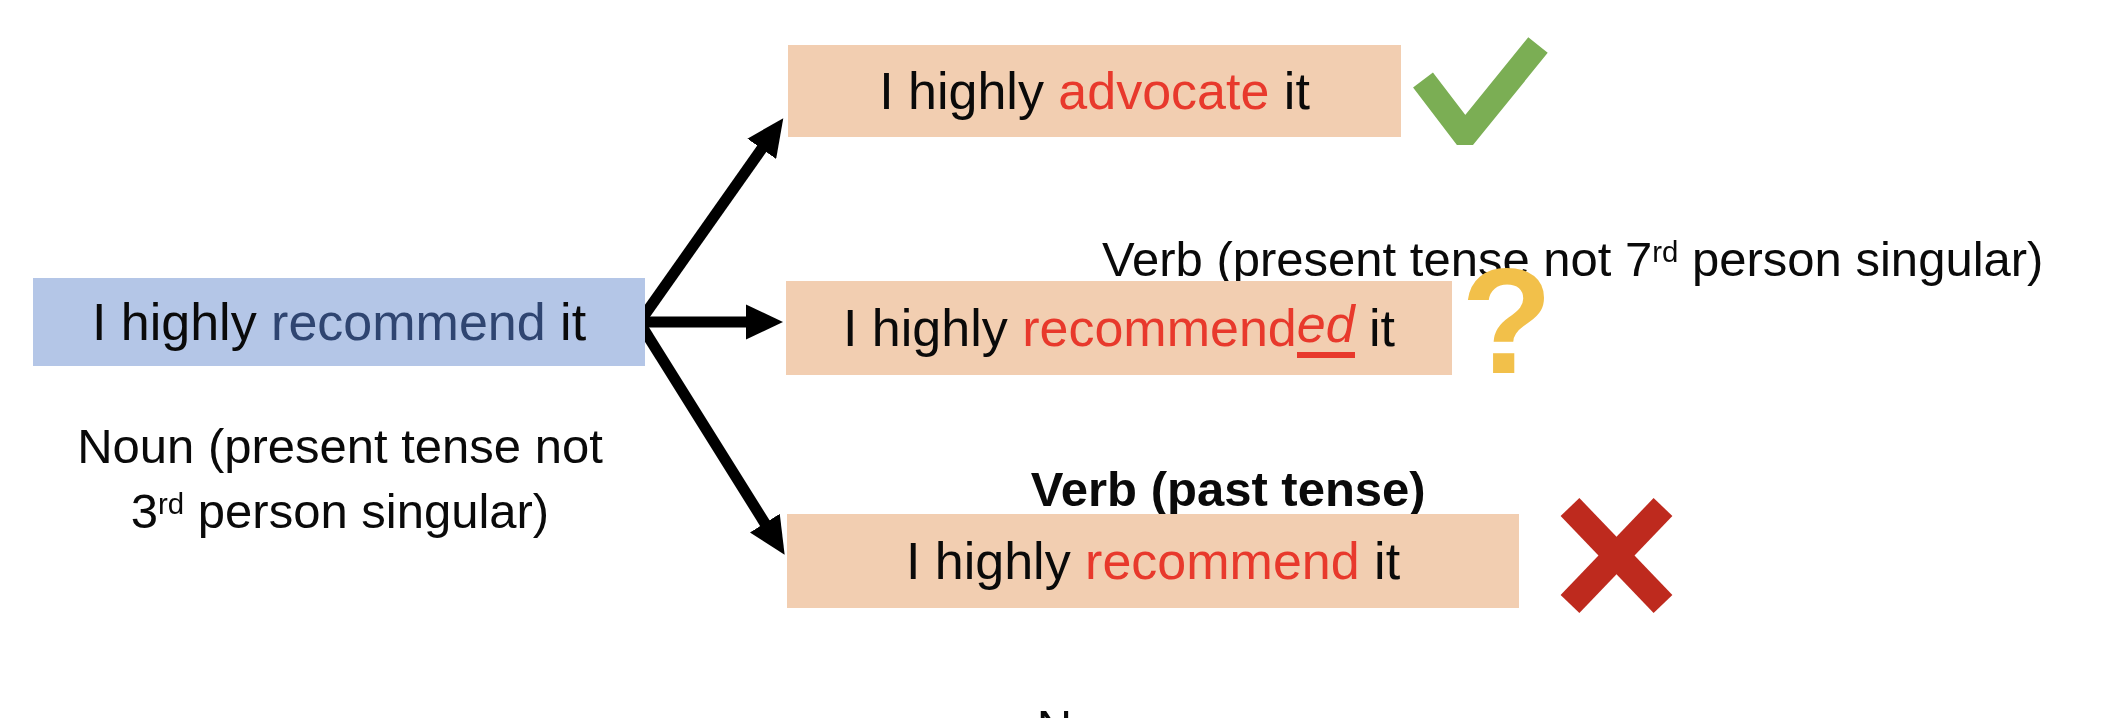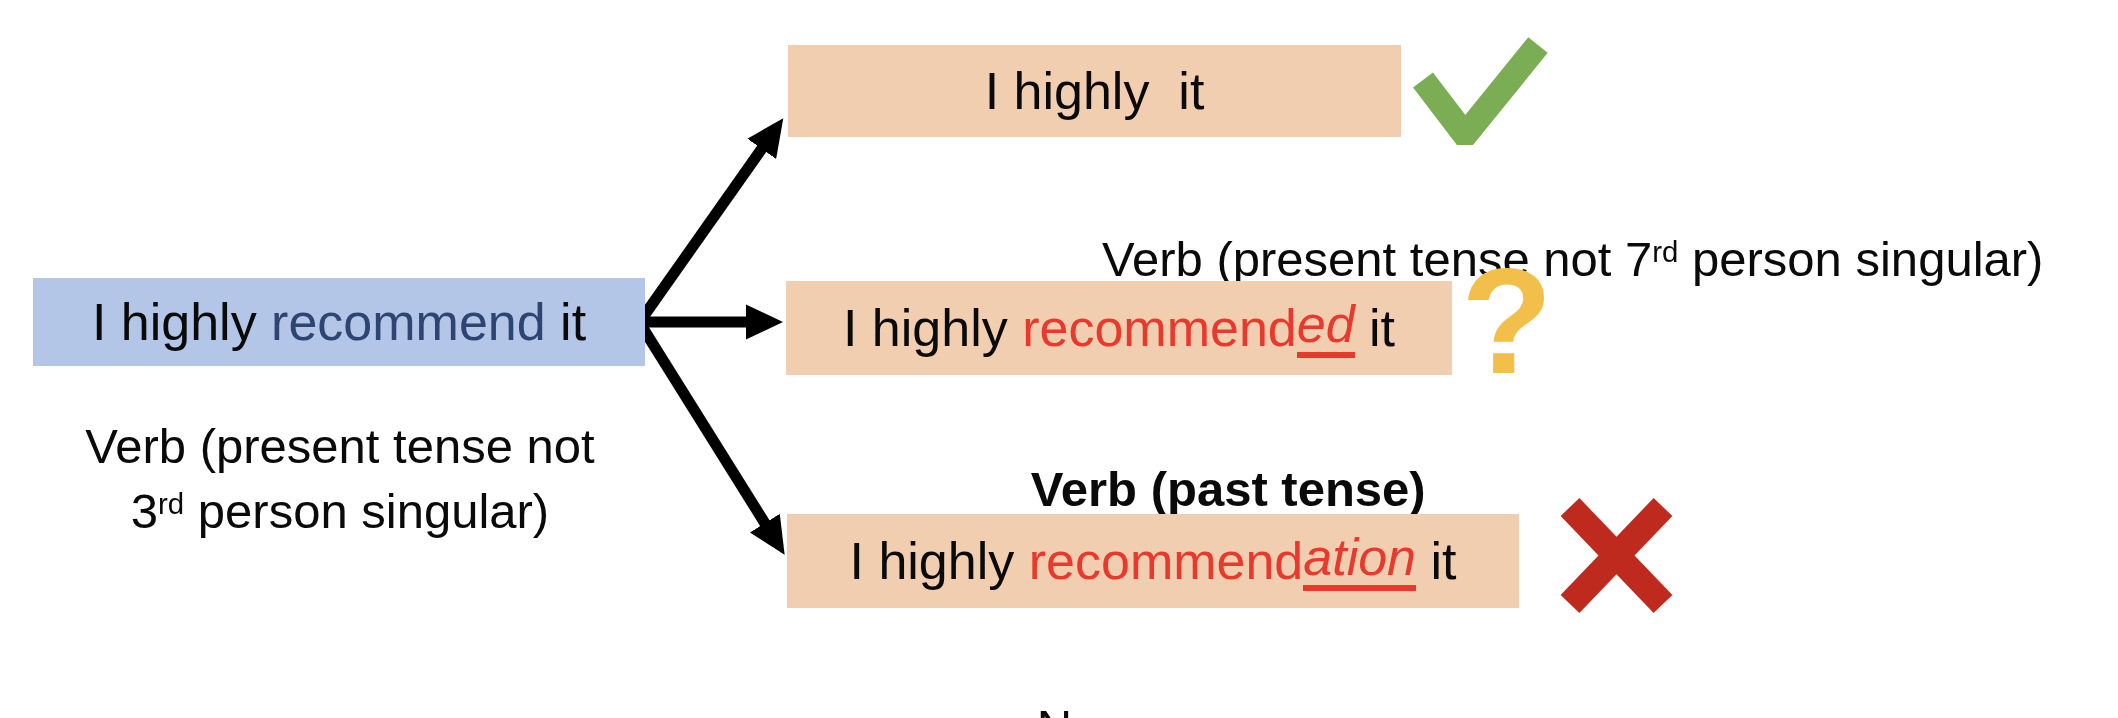--- a/index.html
+++ b/index.html
@@ -92,44 +92,44 @@
     </defs>
     <line x1="641" y1="320" x2="763" y2="147" stroke="var(--c-arrow, #000)" stroke-width="11" marker-end="url(#ah)"></line>
     <line x1="641" y1="322" x2="748" y2="322" stroke="var(--c-arrow, #000)" stroke-width="11" marker-end="url(#ah)"></line>
     <line x1="641" y1="325" x2="766" y2="525" stroke="var(--c-arrow, #000)" stroke-width="11" marker-end="url(#ah)"></line>
   </svg>
 
   <div class="box box-source">
     <span>I highly </span><span class="w-source">recommend</span><span> it</span>
   </div>
   <div class="caption caption-source">
-    <span>Verb (present tense not</span><br>
+    <span>Noun (present tense not</span><br>
     <span>3</span><sup>rd</sup><span> person singular)</span>
   </div>
 
   <div class="box box-branch box-branch-0">
-    <span>I highly </span><span> it</span>
+    <span>I highly </span><span class="w-branch">advocate</span><span> it</span>
   </div>
   <svg class="verdict-icon icon-check" viewBox="0 0 140 115" aria-hidden="true">
     <polyline points="13,50 55,105 128,15" fill="none" stroke="var(--c-check, #7BAE54)" stroke-width="25" stroke-linecap="butt" stroke-linejoin="miter"></polyline>
   </svg>
   <div class="caption caption-0">
     <span>Verb (present tense not 7</span><sup>rd</sup><span> person singular)</span>
   </div>
 
   <div class="box box-branch box-branch-1">
     <span>I highly </span><span class="w-branch">recommend</span><span class="w-branch suffix">ed</span><span> it</span>
   </div>
   <div class="verdict-icon icon-question">?</div>
   <div class="caption caption-1">
     <span>Verb (past tense)</span><span></span>
   </div>
 
   <div class="box box-branch box-branch-2">
-    <span>I highly </span><span class="w-branch">recommend</span><span class="w-branch suffix">ation</span><span> it</span>
+    <span>I highly </span><span class="w-branch">recommend</span><span> it</span>
   </div>
   <svg class="verdict-icon icon-cross" viewBox="0 0 118 116" aria-hidden="true">
     <line x1="12" y1="9" x2="105" y2="106" stroke="var(--c-cross, #BE2A1E)" stroke-width="26" stroke-linecap="butt"></line>
     <line x1="105" y1="9" x2="12" y2="106" stroke="var(--c-cross, #BE2A1E)" stroke-width="26" stroke-linecap="butt"></line>
   </svg>
   <div class="caption caption-2">
     <span>Noun</span><span></span>
   </div>
 
 </div>

